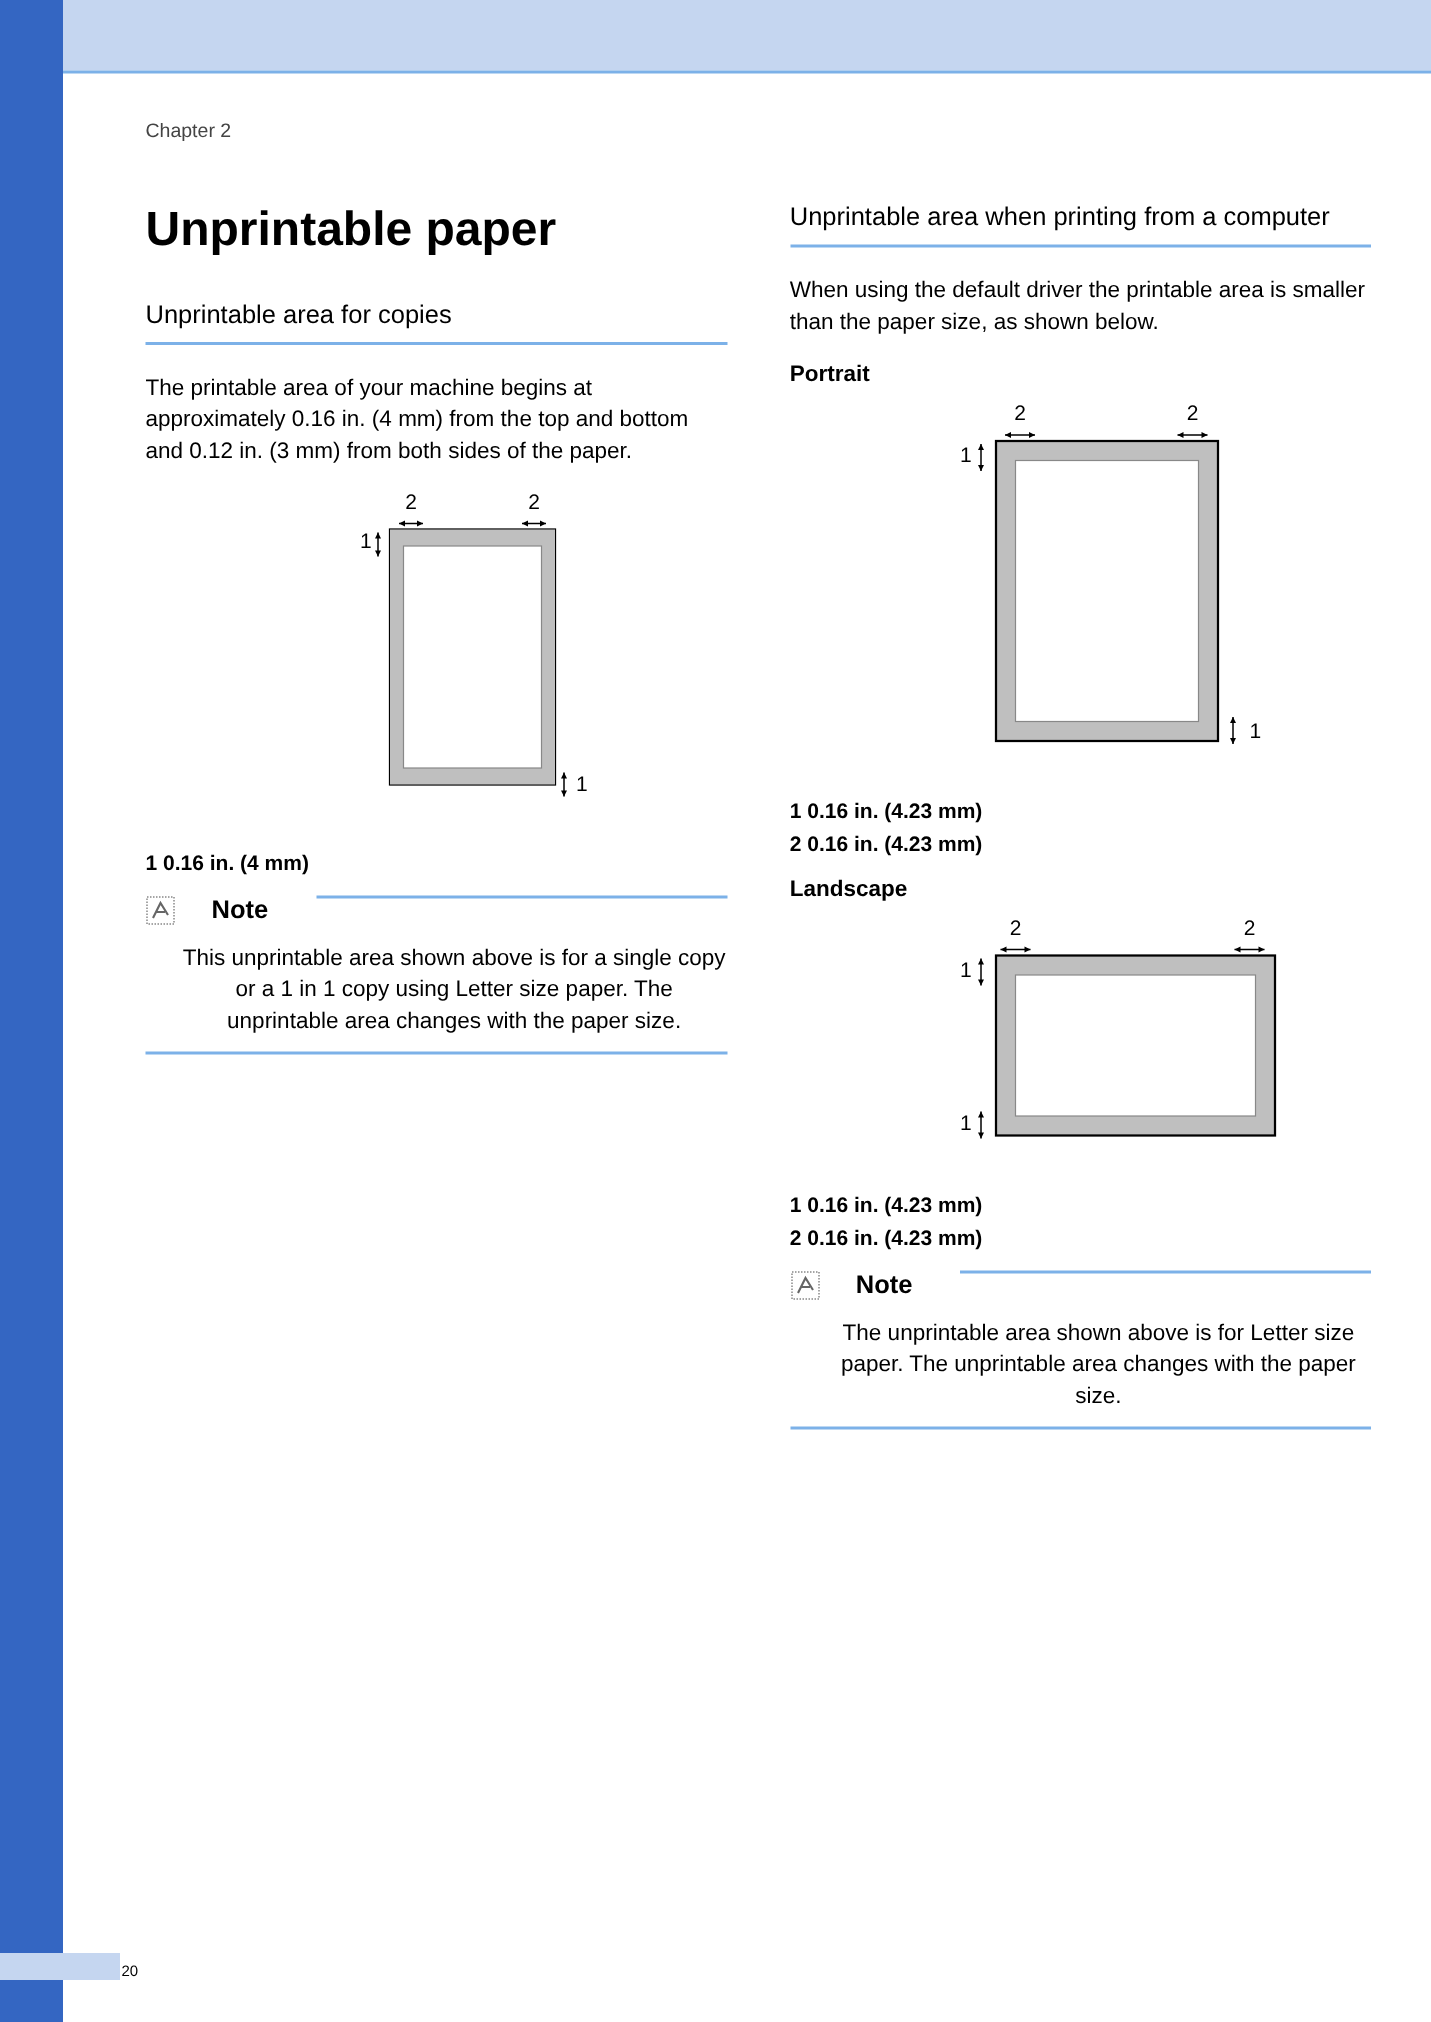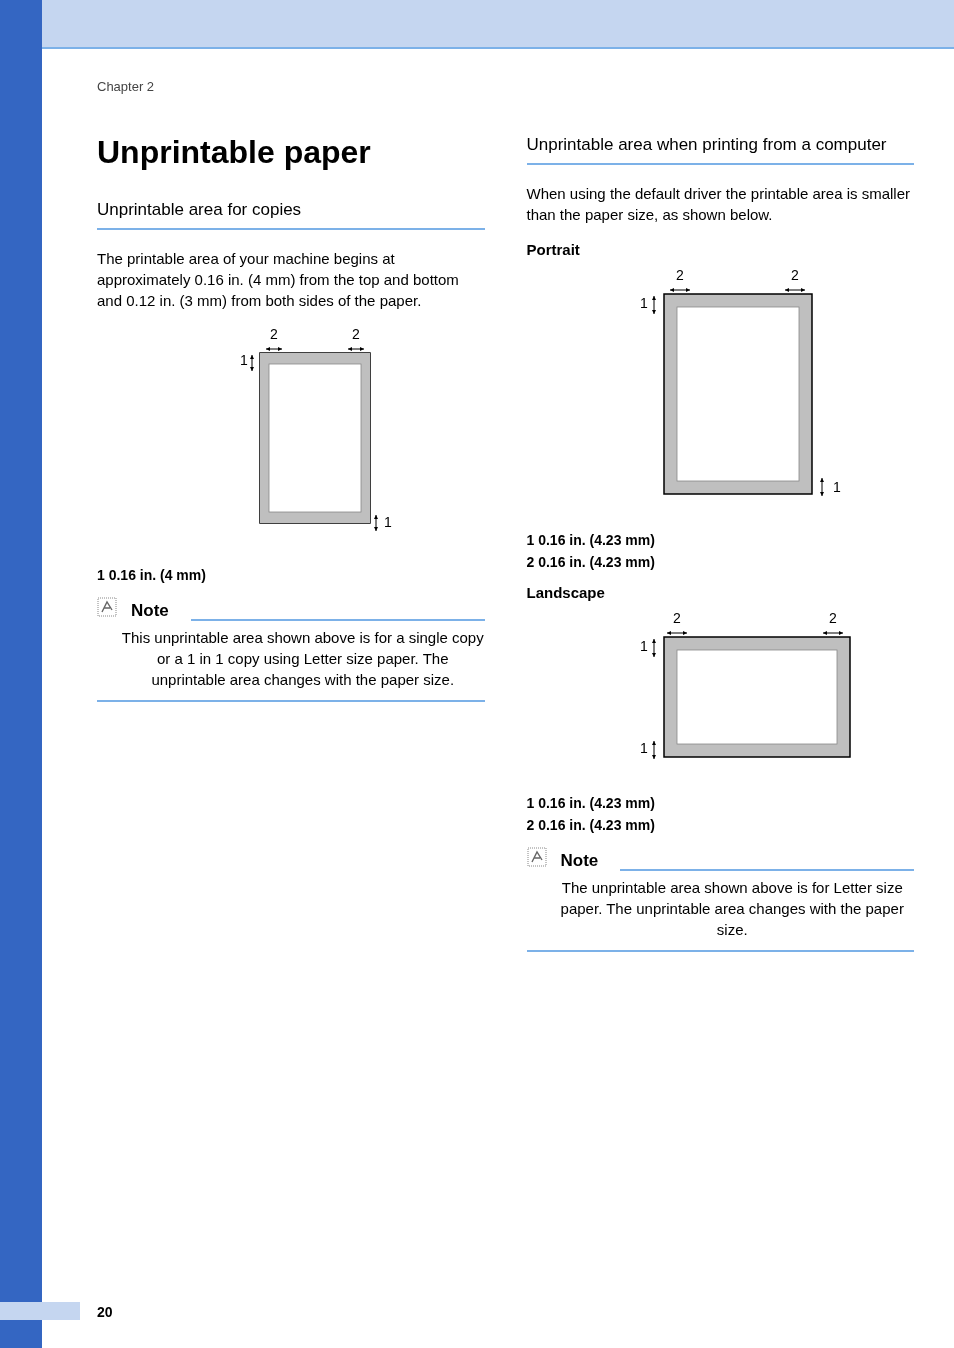--- a/index.html
+++ b/index.html
@@ -82,22 +82,22 @@
       font-size: 14px;
       font-weight: bold;
       margin-bottom: 14px;
     }
     .measure-list div { margin-bottom: 6px; }
     .note-block {
       margin-top: 8px;
     }
     .note-header {
       display: flex;
-      align-items: flex-end;
-      gap: 14px;
+      align-items: flex-start;
+      gap: 24px;
       margin-bottom: 2px;
     }
     .note-title {
       font-weight: bold;
       font-size: 17px;
     }
     .note-rule-top {
       flex: 1;
       height: 2px;
       background: #7cb1e8;
@@ -106,23 +106,23 @@
     .note-body {
       font-size: 15px;
       line-height: 1.4;
       padding: 4px 0 10px 24px;
       border-bottom: 2px solid #7cb1e8;
       text-align: center;
     }
     .page-number {
       position: absolute;
       bottom: 28px;
-      left: 97px;
-      font-weight: bold;
-      font-size: 14px;
+      left: 81px;
+      font-weight: normal;
+      font-size: 10px;
     }
     .page-band {
       position: absolute;
       bottom: 28px;
       left: 0;
       width: 80px;
       height: 18px;
       background: #c5d6f0;
     }
     .note-icon {

